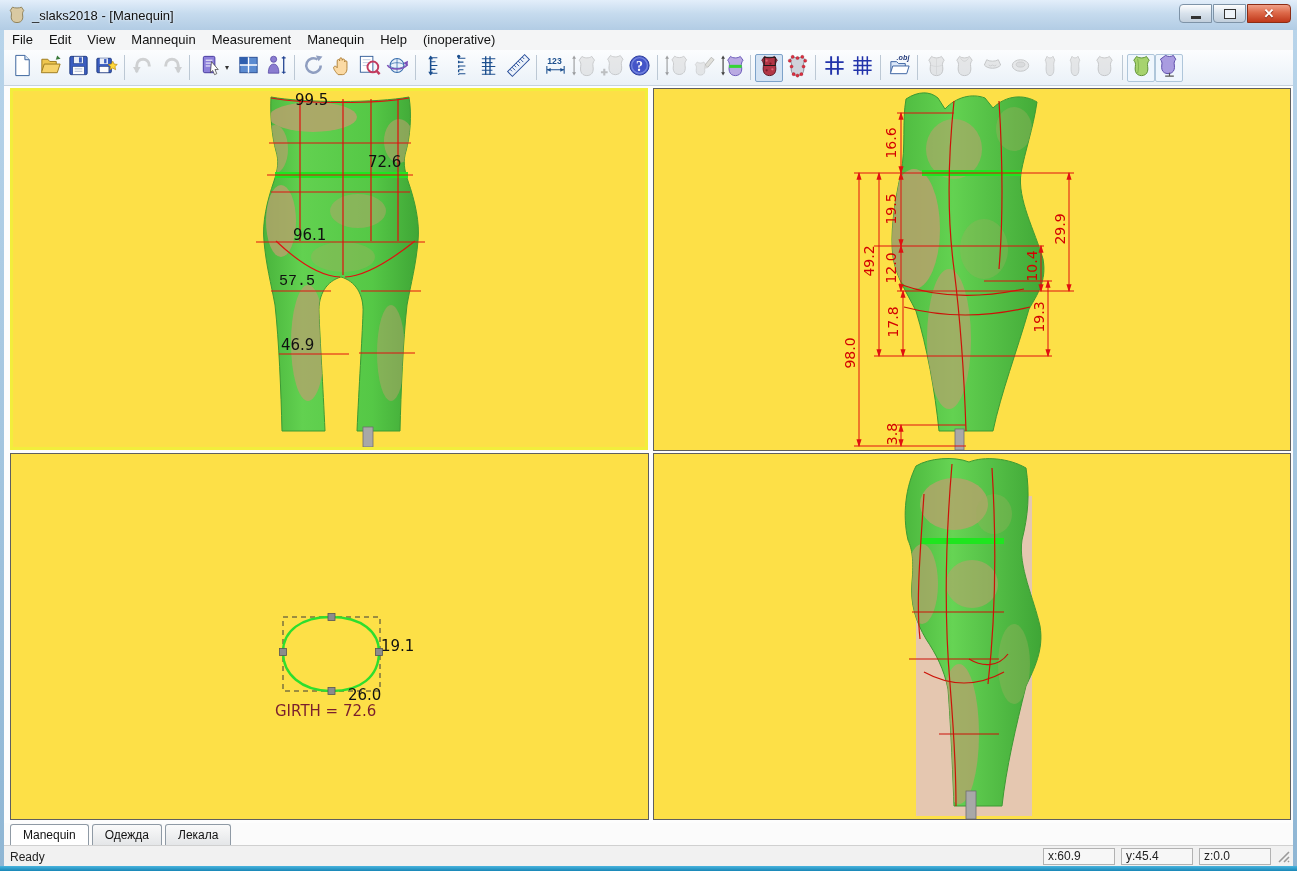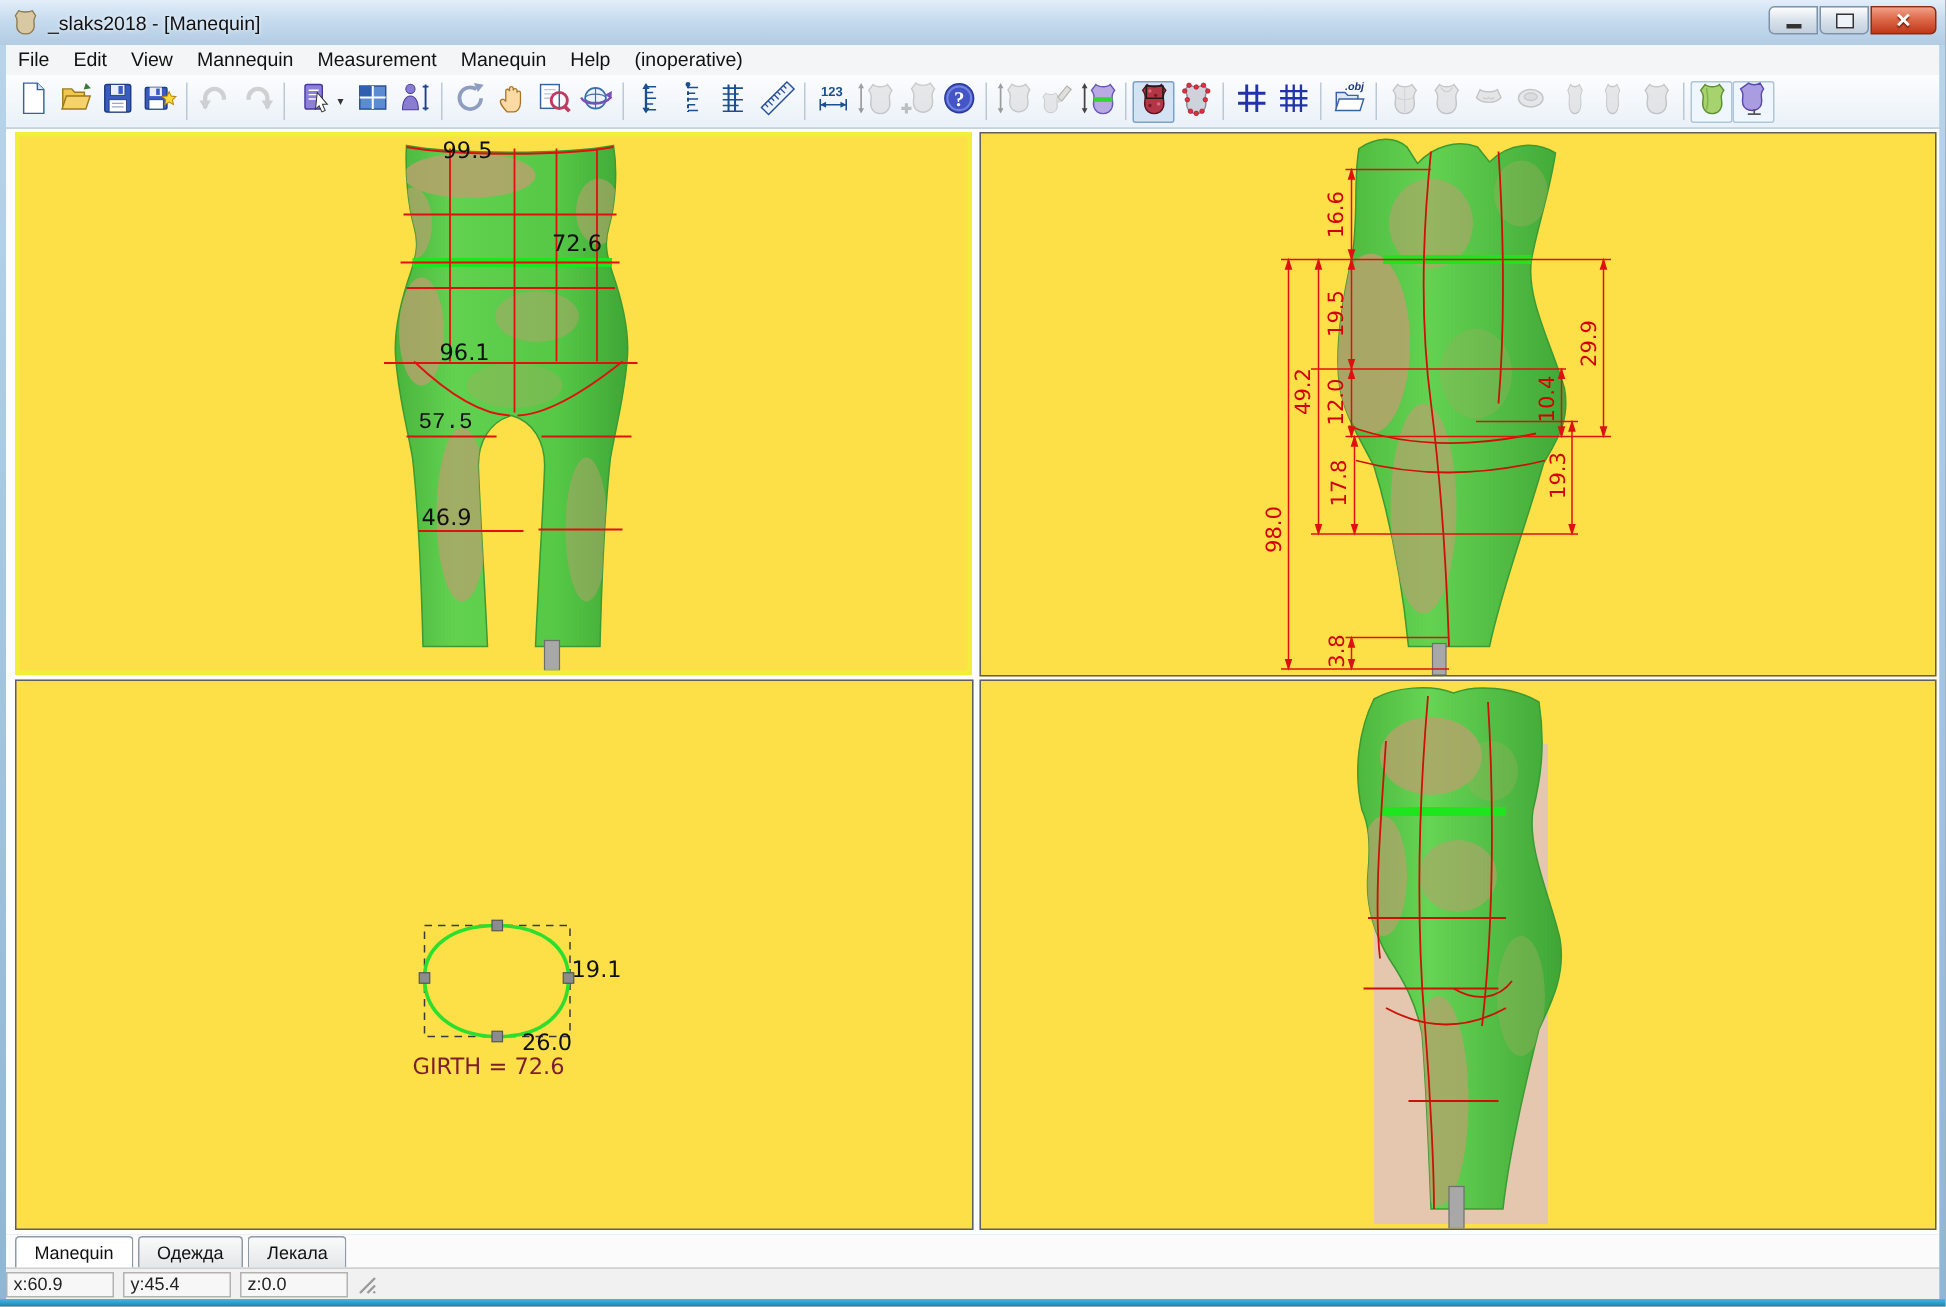--- a/index.html
+++ b/index.html
@@ -571,20 +571,21 @@
     </svg>
   </div>
 
   <div class="tabbar">
     <div class="tab active">Manequin</div>
     <div class="tab">Одежда</div>
     <div class="tab">Лекала</div>
   </div>
 
   <div class="statusbar">
+    <span class="status-msg">Ready</span>
     <span class="coord">x:60.9</span>
     <span class="coord">y:45.4</span>
     <span class="coord">z:0.0</span>
     <svg class="grip" viewBox="0 0 14 14">
       <path d="M12,2L2,12 M12,7L7,12 M12,11L11,12" stroke="#9a9a9a" stroke-width="1.6"></path>
     </svg>
   </div>
 
   <div class="frame-left"></div>
   <div class="frame-right"></div>

